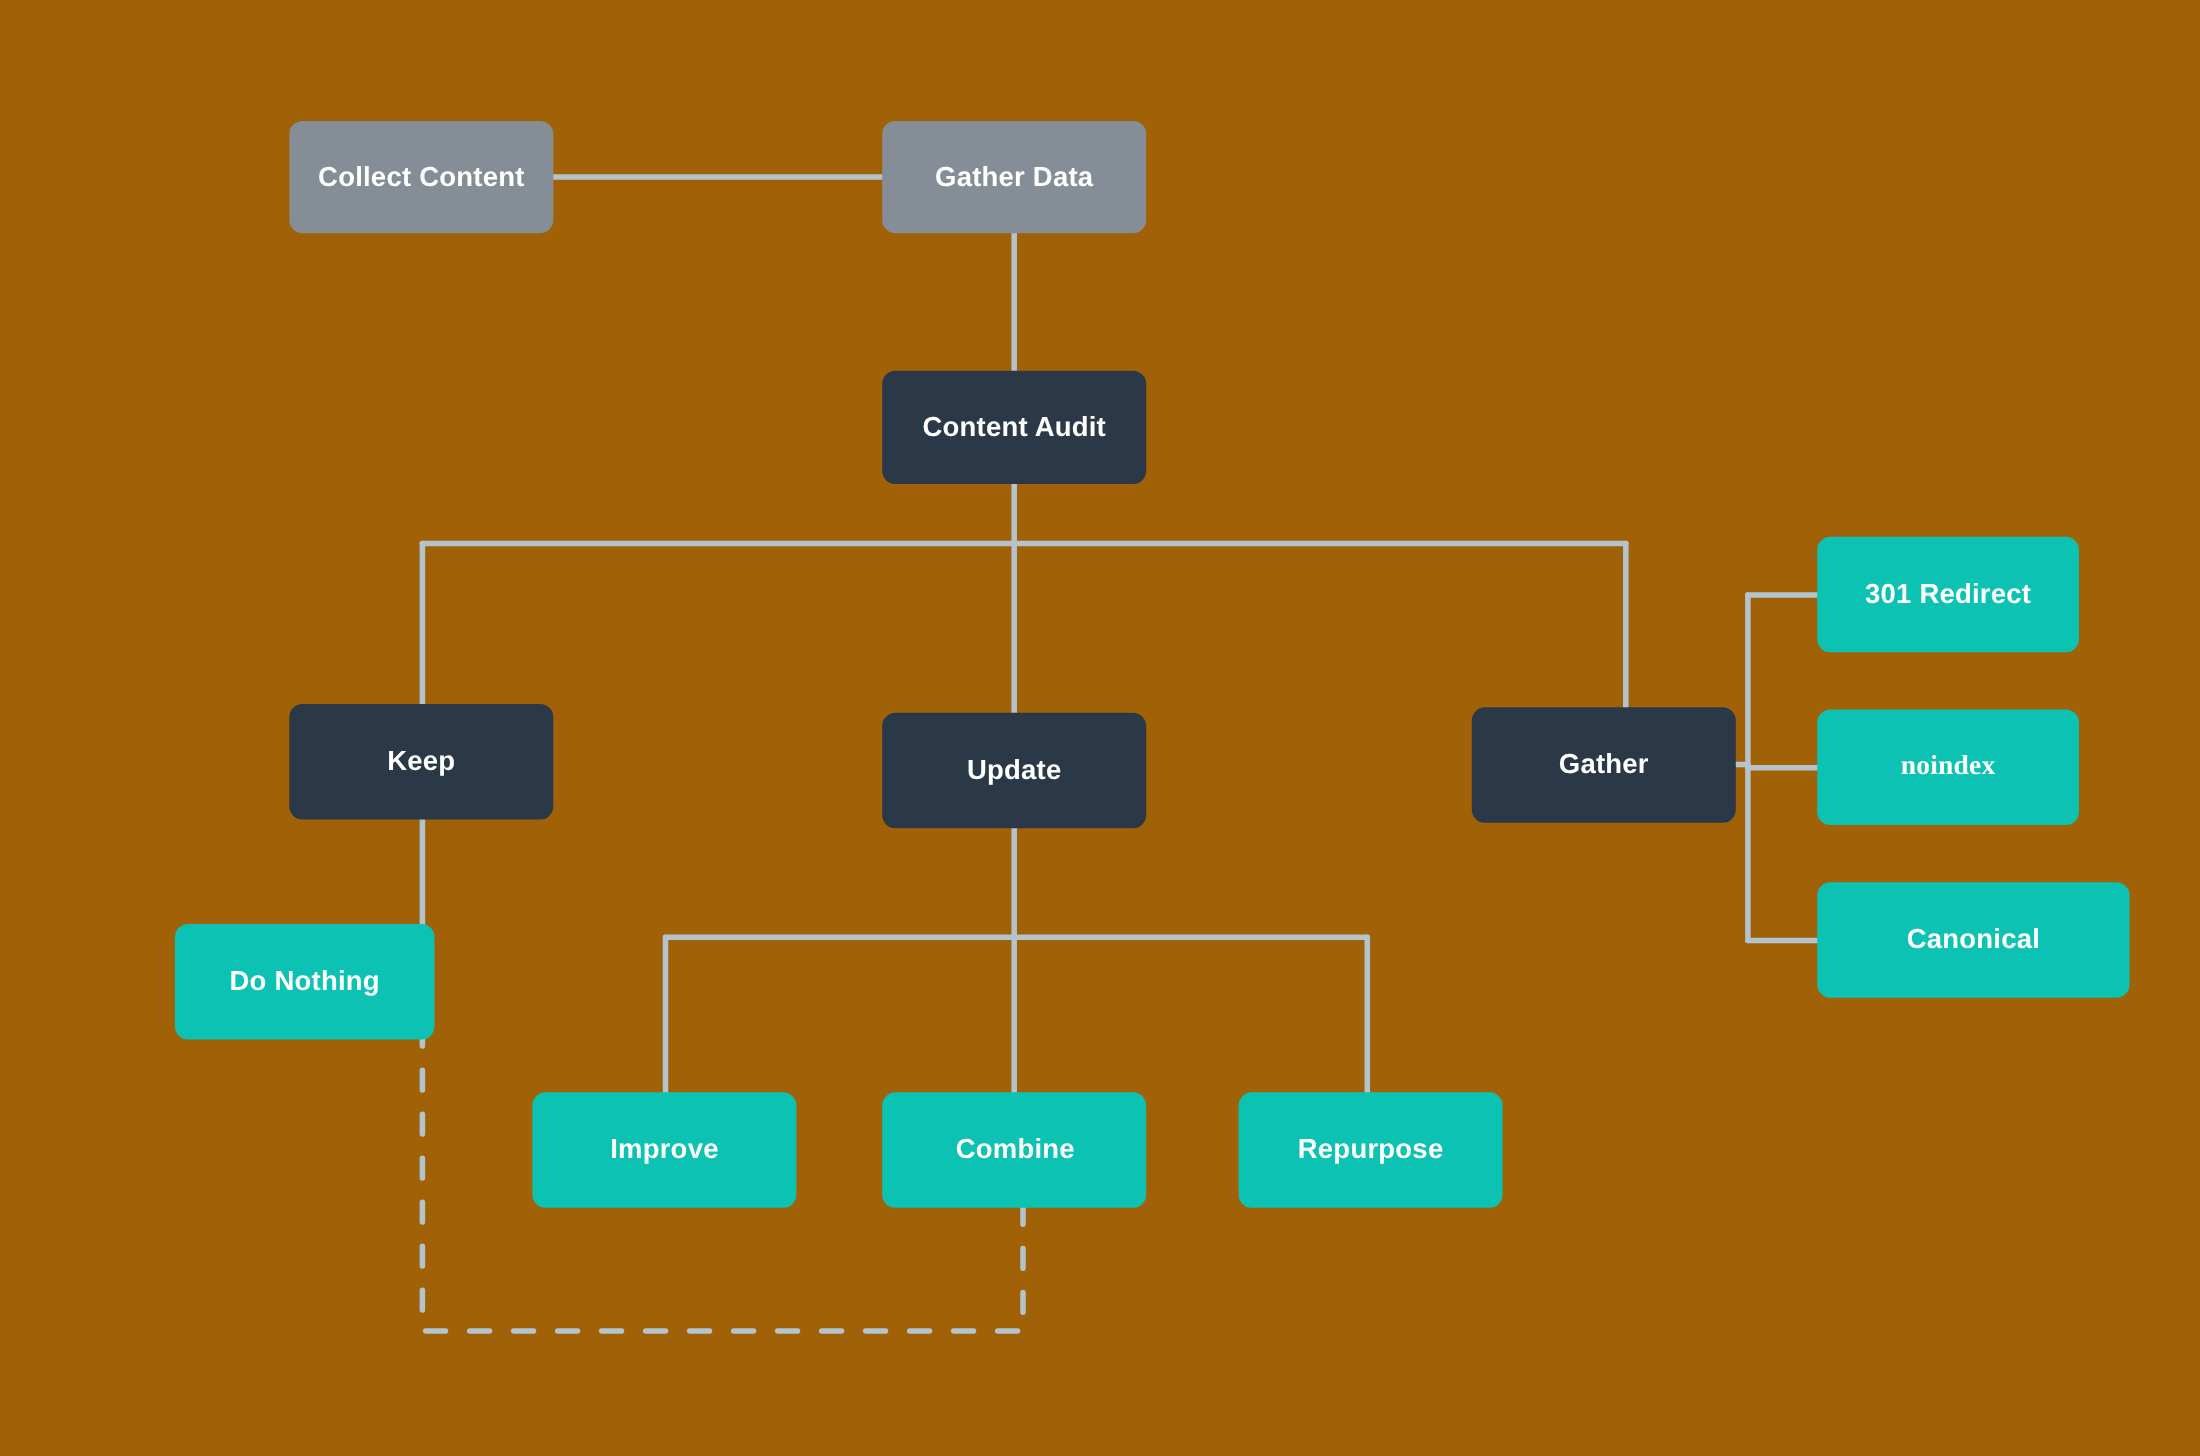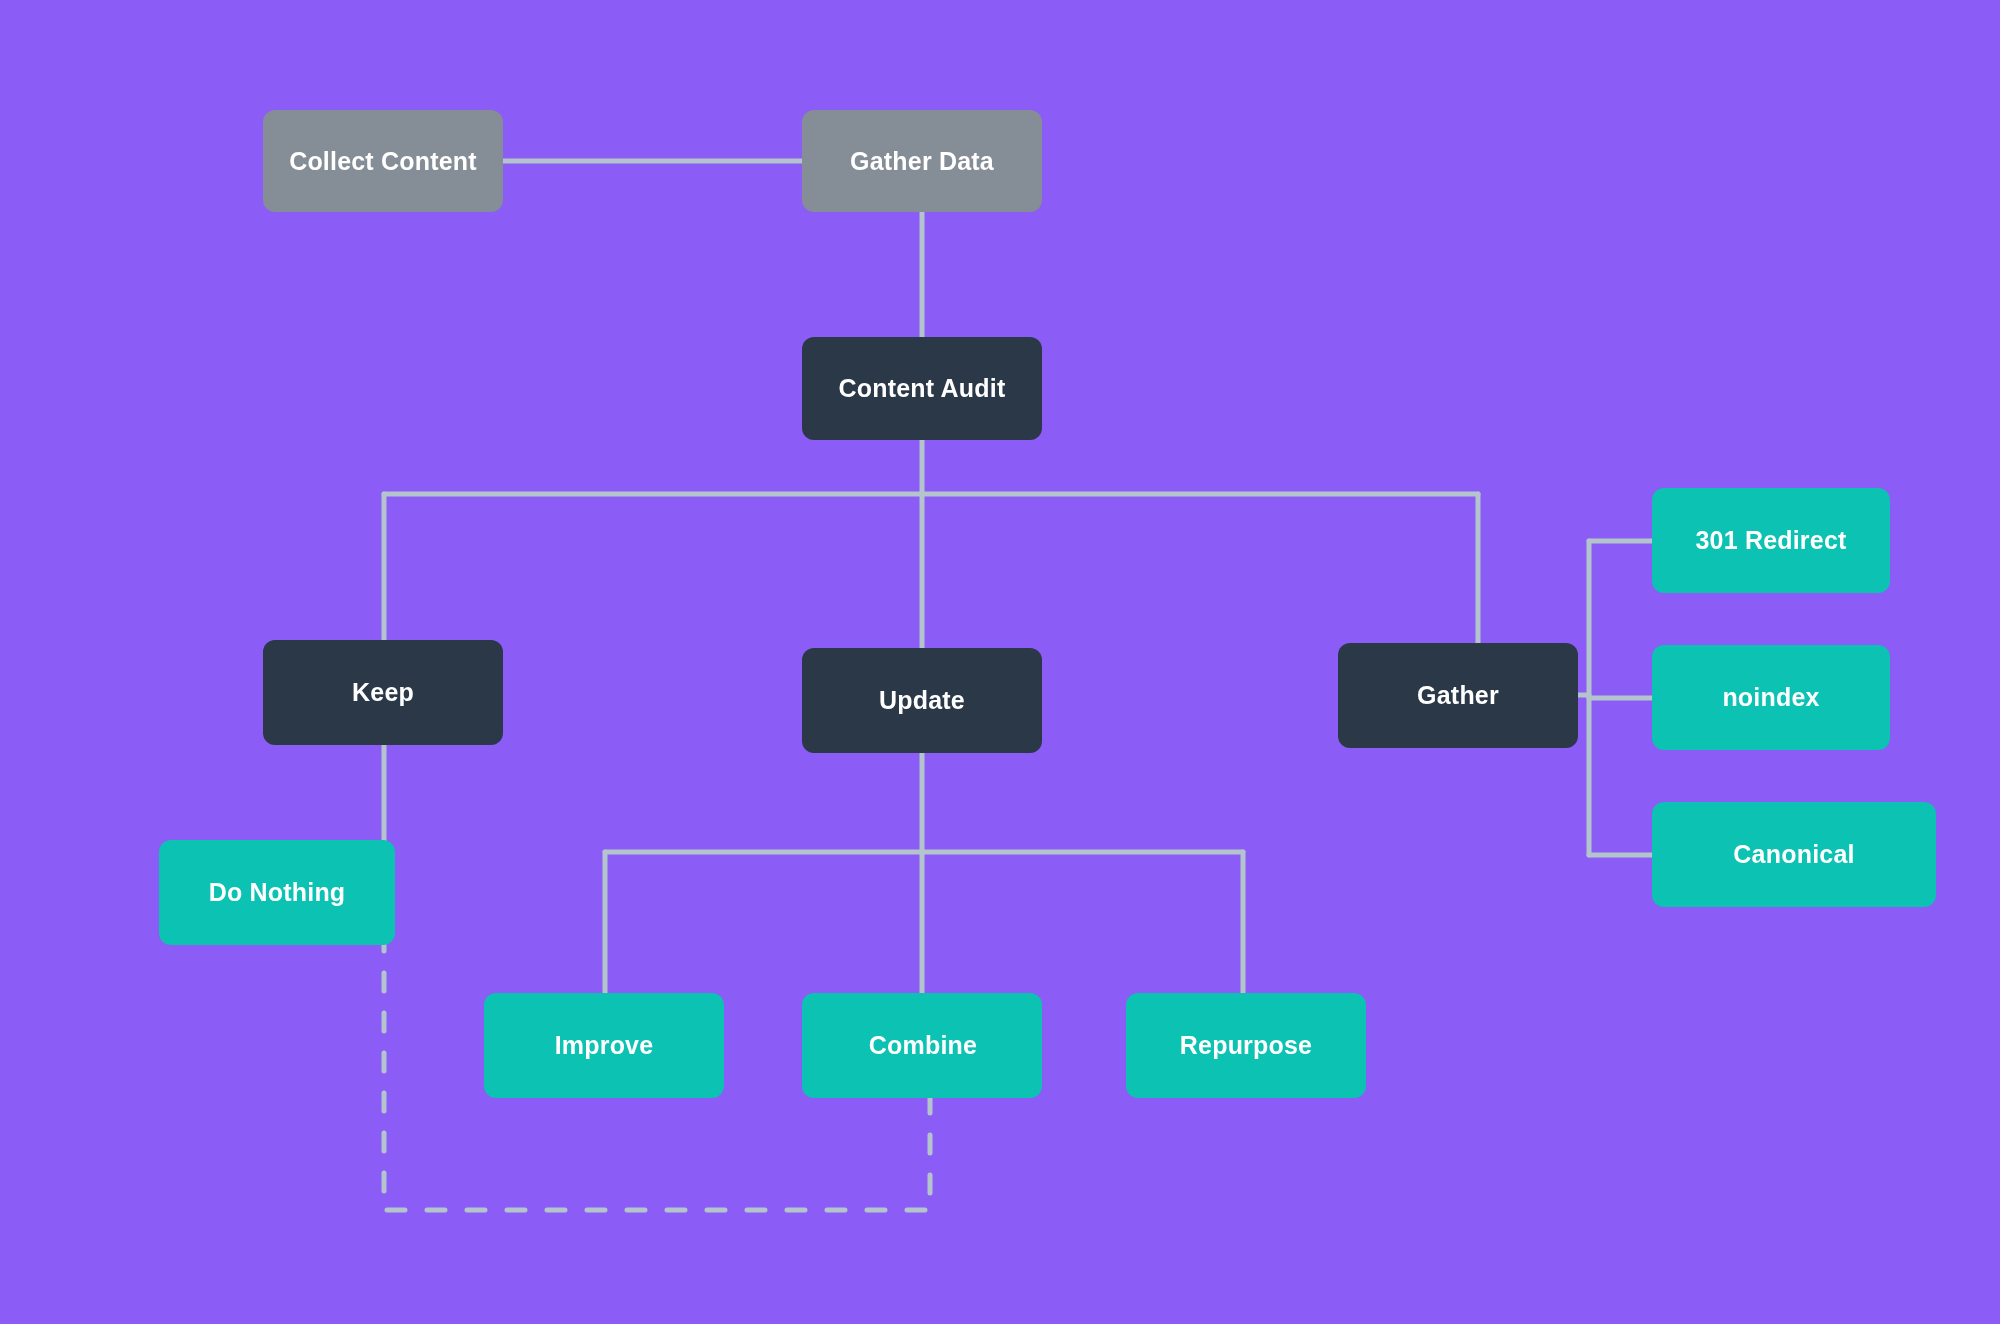--- a/index.html
+++ b/index.html
@@ -7,21 +7,21 @@
     padding: 0;
     background: #ffffff;
   }
   body {
     font-family: "Liberation Sans", sans-serif;
   }
   #canvas {
     position: relative;
     width: 2000px;
     height: 1324px;
-    background: #8b5cf6;
+    background: #a16207;
     overflow: hidden;
   }
   #wires {
     position: absolute;
     left: 0;
     top: 0;
     width: 2000px;
     height: 1324px;
     pointer-events: none;
   }
@@ -128,21 +128,21 @@
   </div>
 
   <div class="node type-action" style="left:1126px; top:993px; width:240px; height:105px;">
     <span class="node-label">Repurpose</span>
   </div>
 
   <div class="node type-action" style="left:1652px; top:488px; width:238px; height:105px;">
     <span class="node-label">301 Redirect</span>
   </div>
 
-  <div class="node type-action" style="left:1652px; top:645px; width:238px; height:105px;">
+  <div class="node type-action" style="left:1652px; top:645px; width:238px; height:105px;font-family:Liberation Serif, serif;">
     <span class="node-label">noindex</span>
   </div>
 
   <div class="node type-action" style="left:1652px; top:802px; width:284px; height:105px;">
     <span class="node-label">Canonical</span>
   </div>
 
 </div>
 
 </body></html>

